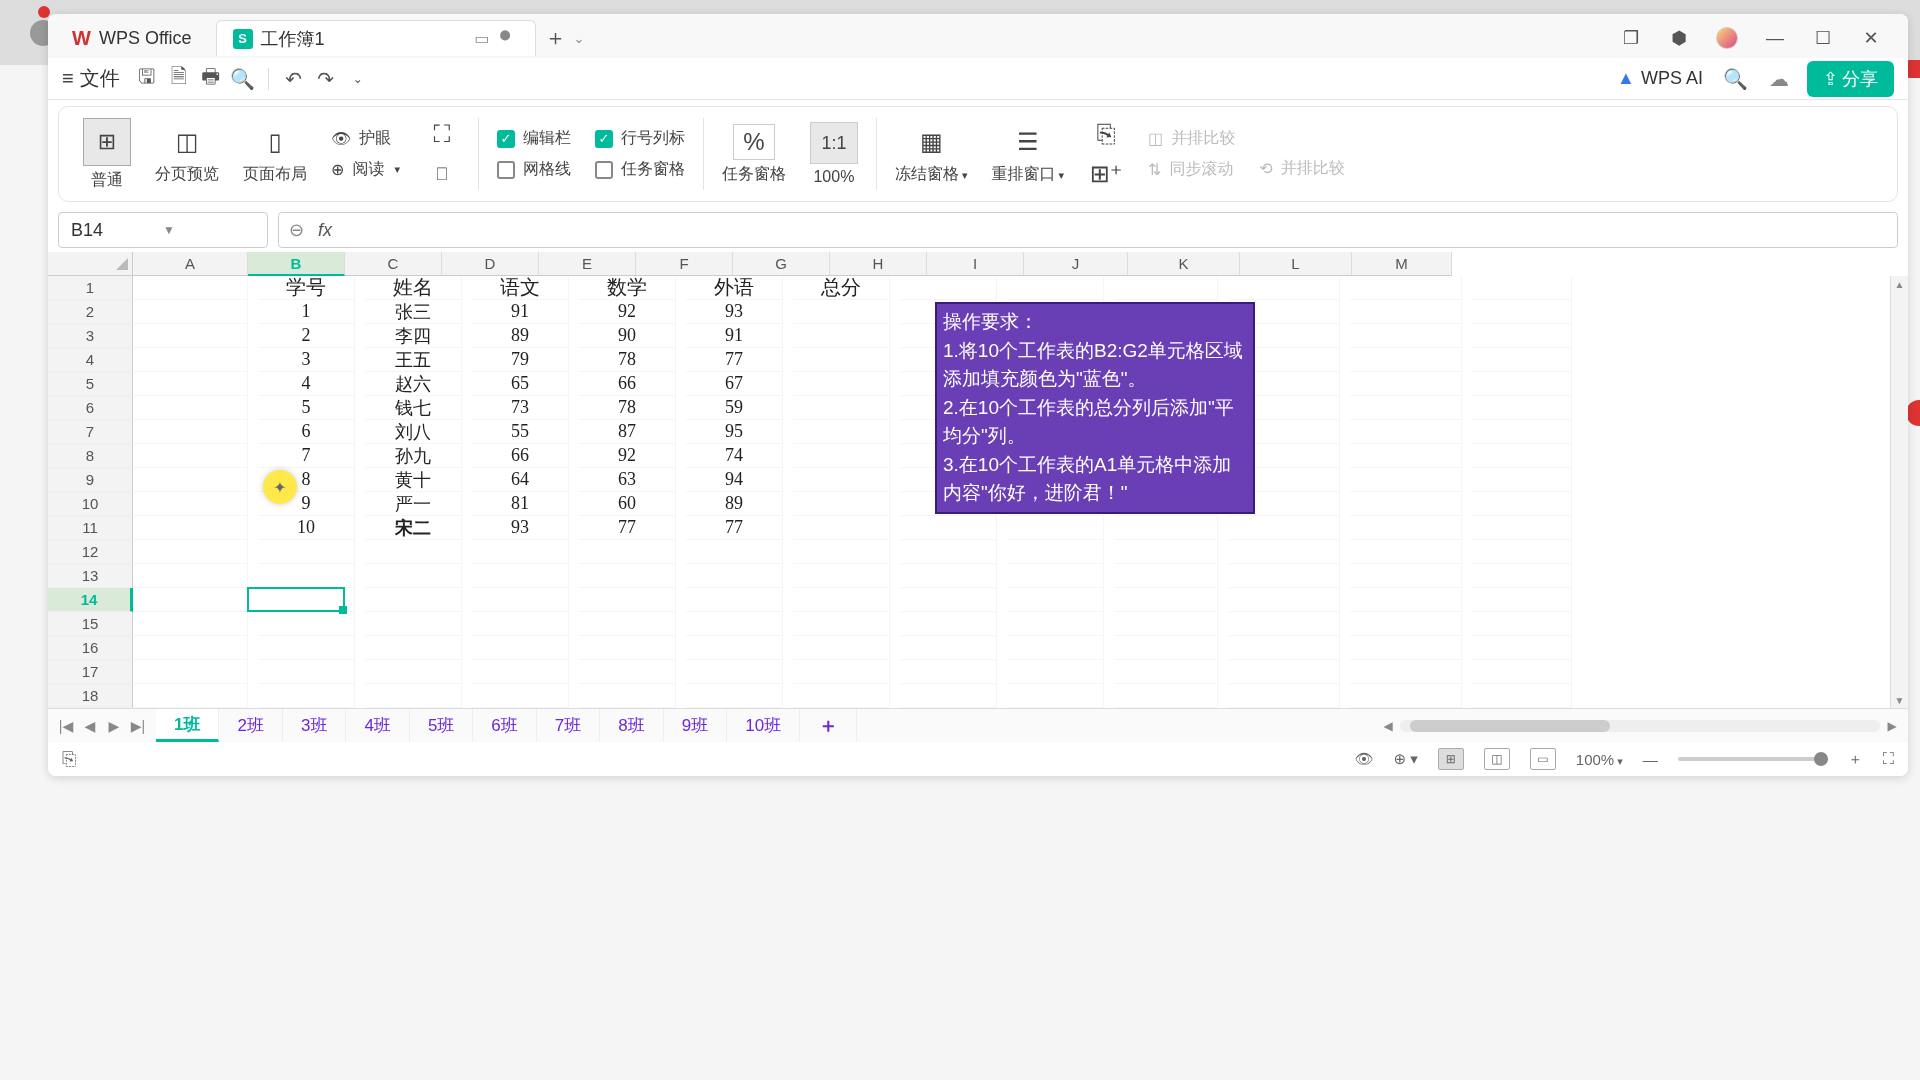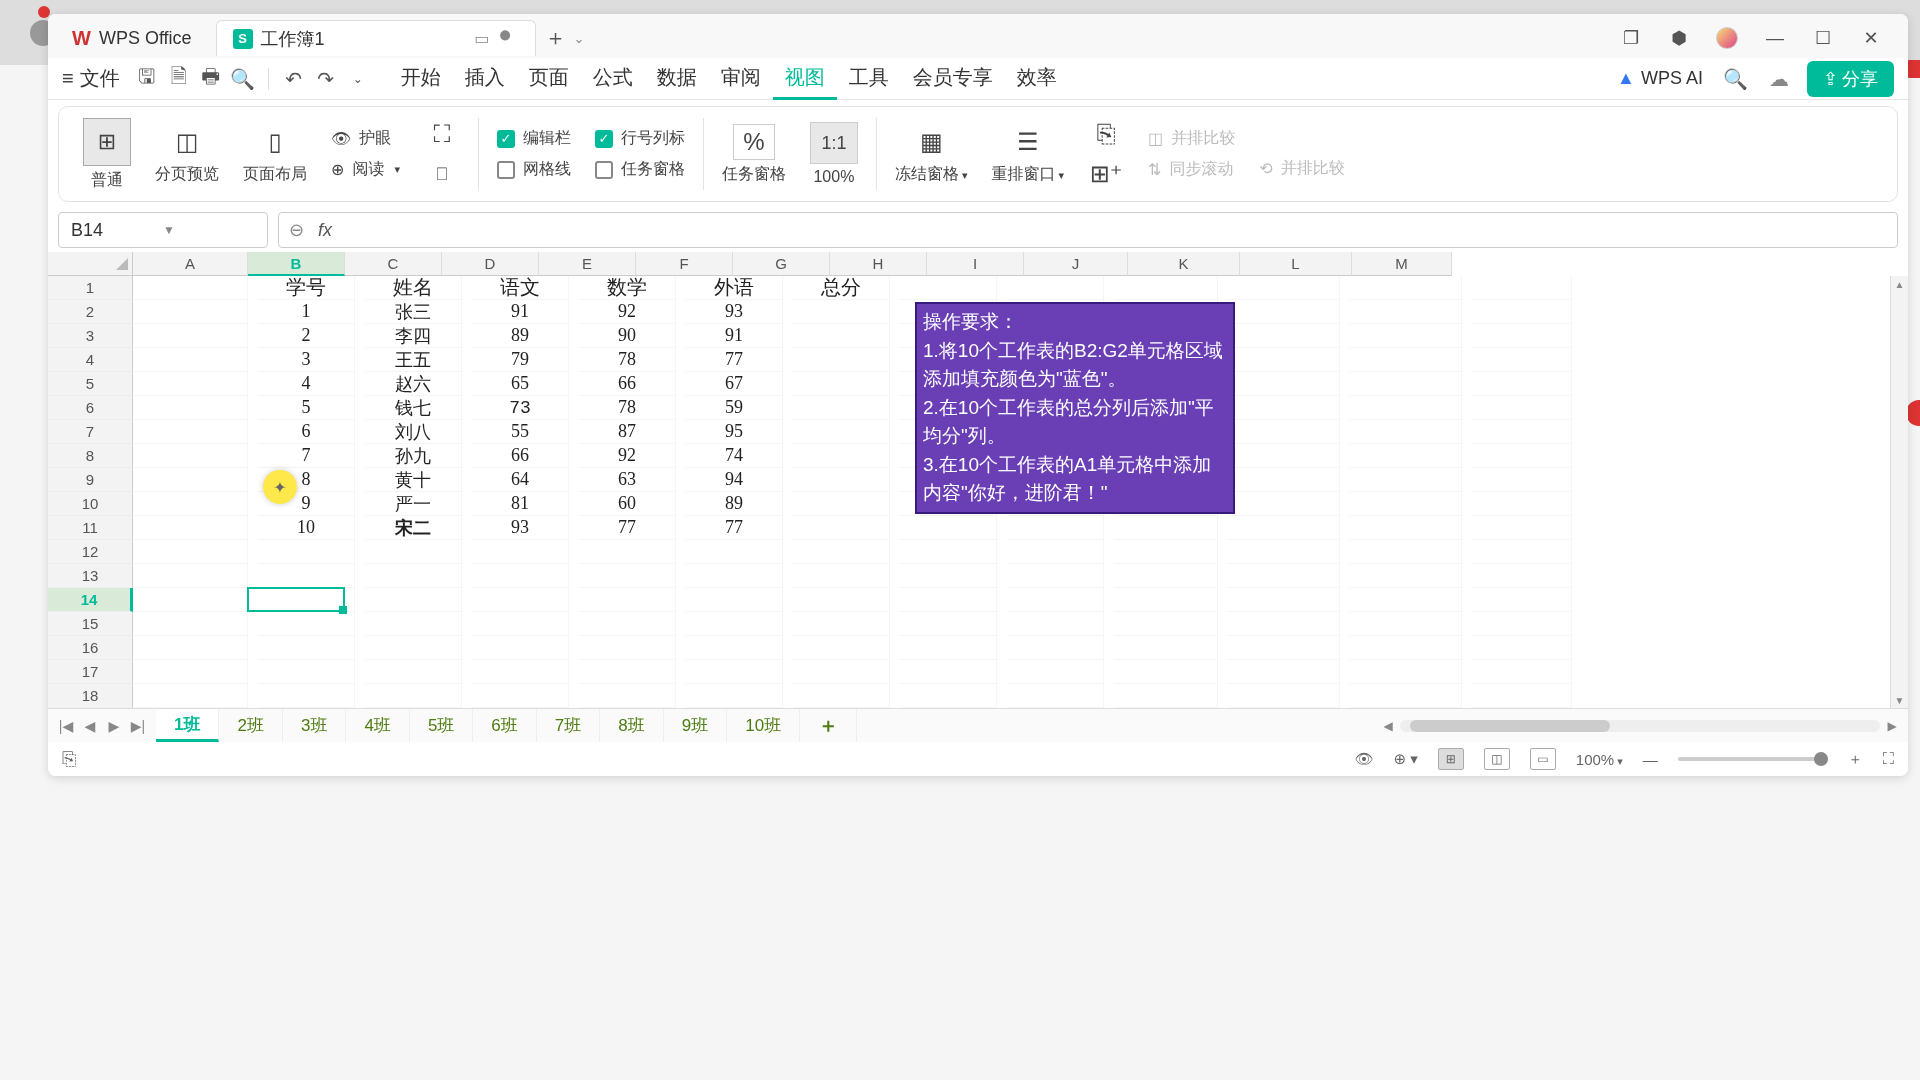--- a/index.html
+++ b/index.html
@@ -90,21 +90,21 @@
 
 
 .cursor-hl { position:absolute; width:34px; height:34px; background:#ffe84a; border-radius:50%; display:flex; align-items:center; justify-content:center; box-shadow: 0 0 6px rgba(0,0,0,0.2);}
 .cursor-hl::after { content:"✦"; font-size:16px; color:#666;}
 
 
 .sheetbar { height: 34px; border-top: 1px solid #ddd; display: flex; align-items: stretch; background: #fafafa; }
 .sheet-nav { display: flex; align-items: center; gap: 4px; padding: 0 8px; color: #888; }
 .sheet-nav span { width: 20px; text-align: center; font-size: 14px; }
 .sheet-tabs { display: flex; }
-.stab { padding: 0 18px; display: flex; align-items: center; font-size: 17px; color: #4d7c0f; border-right: 1px solid #eee; }
+.stab { padding: 0 18px; display: flex; align-items: center; font-size: 17px; color: #6d28d9; border-right: 1px solid #eee; }
 .stab.active { color: #0b9; font-weight: 600; border-bottom: 3px solid #0b9; background: #fff; }
 .stab.add { font-size: 20px; font-weight: bold; }
 .sheet-scroll { margin-left:auto; display:flex; align-items:center; gap:4px; padding: 0 8px;}
 .sheet-scroll .track { width:480px; height:12px; background:#eee; border-radius:6px; position:relative;}
 .sheet-scroll .thumb { position:absolute; left:10px; top:0; width:200px; height:12px; background:#ccc; border-radius:6px;}
 .sheet-scroll .arr { color:#888; font-size:12px; width:16px; text-align:center;}
 
 
 .status { height: 34px; display: flex; align-items: center; padding: 0 14px; gap: 20px; color: #666; font-size: 15px; background:#fff;}
 .status .l-ico { font-size: 18px; }
@@ -161,32 +161,20 @@
     <span class="hamburger">≡</span>
     <span class="file-lbl">文件</span>
     <span class="qa-ico">🖫</span>
     <span class="qa-ico">🗎</span>
     <span class="qa-ico">🖶</span>
     <span class="qa-ico">🔍</span>
     <span class="qa-sep"></span>
     <span class="qa-ico">↶</span>
     <span class="qa-ico">↷</span>
     <span class="qa-ico" style="font-size:12px;">⌄</span>
-    <div class="tabsrow" id="menutabs">
-        <span class="mtab">开始</span>
-        <span class="mtab">插入</span>
-        <span class="mtab">页面</span>
-        <span class="mtab">公式</span>
-        <span class="mtab">数据</span>
-        <span class="mtab">审阅</span>
-        <span class="mtab active">视图</span>
-        <span class="mtab">工具</span>
-        <span class="mtab">会员专享</span>
-        <span class="mtab">效率</span>
-      </div>
     <div class="menu-right">
       <div class="wps-ai">
         <span class="ai-ico">▲</span>
         <span>WPS AI</span>
       </div>
       <span class="qa-ico">🔍</span>
       <span class="cloud-ico">☁</span>
       <div class="share-btn">
         <span>⇪</span>
         <span>分享</span>
@@ -412,21 +400,21 @@
           <div class="cell" style="width: 97px;"></div>
           <div class="cell" style="width: 104px;"></div>
           <div class="cell" style="width: 112px;"></div>
           <div class="cell" style="width: 112px;"></div>
           <div class="cell" style="width: 100px;"></div>
         </div>
         <div class="cellrow">
           <div class="cell" style="width: 115px;"></div>
           <div class="cell" style="width: 97px;">5</div>
           <div class="cell" style="width: 97px;">钱七</div>
-          <div class="cell" style="width: 97px; font-family: Liberation Mono, monospace;">73</div>
+          <div class="cell" style="width: 97px;">73</div>
           <div class="cell" style="width: 97px;">78</div>
           <div class="cell" style="width: 97px;">59</div>
           <div class="cell" style="width: 97px;"></div>
           <div class="cell" style="width: 97px;"></div>
           <div class="cell" style="width: 97px;"></div>
           <div class="cell" style="width: 104px;"></div>
           <div class="cell" style="width: 112px;"></div>
           <div class="cell" style="width: 112px;"></div>
           <div class="cell" style="width: 100px;"></div>
         </div>
@@ -606,21 +594,21 @@
           <div class="cell" style="width: 97px;"></div>
           <div class="cell" style="width: 97px;"></div>
           <div class="cell" style="width: 104px;"></div>
           <div class="cell" style="width: 112px;"></div>
           <div class="cell" style="width: 112px;"></div>
           <div class="cell" style="width: 100px;"></div>
         </div>
         <div class="sel-cell" style="left: 114px; top: 311px; width: 98px; height: 25px;">
           <div class="sel-handle"></div>
         </div>
-        <div class="note-box" style="left: 782px; top: 26px; width: 320px;">
+        <div class="note-box" style="left: 802px; top: 26px; width: 320px;">
           <div>操作要求：</div>
           <div>1.将10个工作表的B2:G2单元格区域添加填充颜色为"蓝色"。</div>
           <div>2.在10个工作表的总分列后添加"平均分"列。</div>
           <div>3.在10个工作表的A1单元格中添加内容"你好，进阶君！"</div>
         </div>
         <div class="cursor-hl" style="left: 130px; top: 194px;"></div>
       </div>
     <div class="vscroll">
       <div class="arr">▲</div>
       <div style="flex:1"></div>

